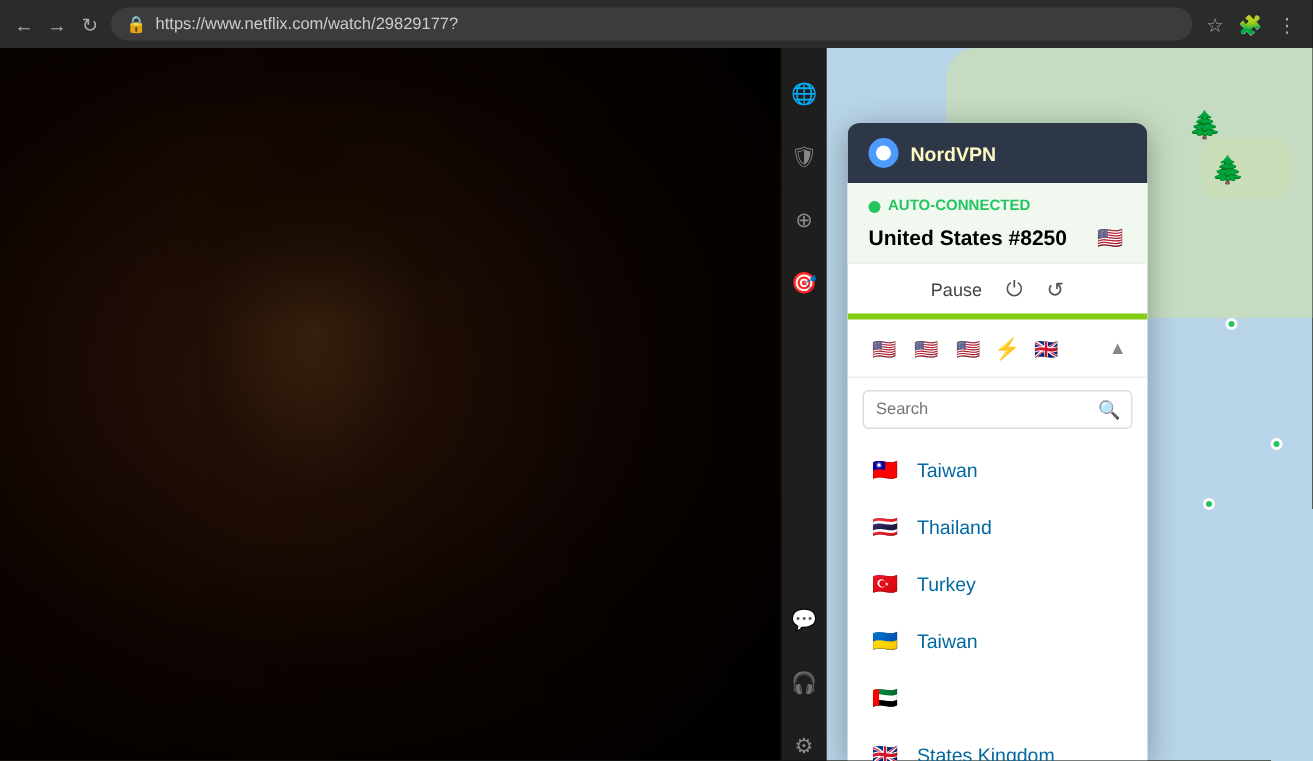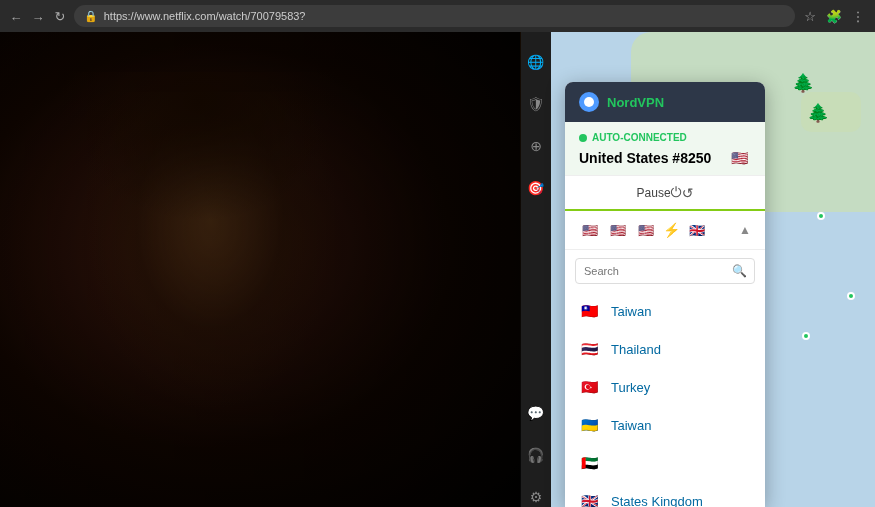--- a/index.html
+++ b/index.html
@@ -61,38 +61,38 @@
       background: white; border-radius: 8px 8px 0 0; box-shadow: 0 4px 20px rgba(0,0,0,0.3);
       z-index: 60; display: flex; flex-direction: column; overflow: hidden;
     }
 
     
     .panel-header {
       background: #2d3748; padding: 10px 14px; display: flex; align-items: center; gap: 8px;
     }
     .nord-logo { width: 20px; height: 20px; border-radius: 50%; background: #4e9aff; display: flex; align-items: center; justify-content: center; }
     .nord-logo-inner { width: 10px; height: 10px; border-radius: 50%; background: white; }
-    .panel-title { color: #22c55e; font-size: 13px; font-weight: 600; }
+    .panel-title { color: #fef9c3; font-size: 13px; font-weight: 600; }
 
     
     .connected-bar {
       background: #f0f8f0; padding: 10px 14px 6px;
       border-bottom: 1px solid #eee;
     }
     .auto-connected { display: flex; align-items: center; gap: 5px; margin-bottom: 4px; }
     .green-dot { width: 8px; height: 8px; border-radius: 50%; background: #22c55e; }
     .auto-connected-text { color: #22c55e; font-size: 10px; font-weight: 600; text-transform: uppercase; }
     .connection-info { display: flex; align-items: center; justify-content: space-between; }
     .server-name { font-size: 14px; font-weight: 700; color: #000000; }
     .flag-circle { width: 22px; height: 22px; border-radius: 50%; overflow: hidden; display: flex; align-items: center; justify-content: center; font-size: 14px; }
 
     
     .controls-row {
-      display: flex; align-items: center; justify-content: center; 
-      padding: 8px 14px; border-bottom: 2px solid #84cc16;
+      display: flex; align-items: center; justify-content: center; gap: 16px;
+      padding: 8px 14px; border-bottom: 4px solid #84cc16;
     }
     .ctrl-btn { color: #555; font-size: 14px; cursor: pointer; background: none; border: none; }
     .pause-btn { font-size: 12px; color: #444; font-weight: 500; }
 
     
     .quick-servers {
       display: flex; align-items: center; padding: 8px 14px; gap: 6px; border-bottom: 1px solid #eee;
     }
     .quick-flag { width: 22px; height: 22px; border-radius: 50%; display: flex; align-items: center; justify-content: center; font-size: 13px; cursor: pointer; }
     .quick-icon { color: #f0c040; font-size: 14px; cursor: pointer; }
@@ -127,21 +127,21 @@
 <body>
 
 <div class="browser-chrome">
   <div class="browser-nav-icons">
     <div class="nav-icon">←</div>
     <div class="nav-icon">→</div>
     <div class="nav-icon">↻</div>
   </div>
   <div class="address-bar">
     <span style="color:#aaa; font-size:11px;">🔒</span>
-    <span class="address-text">https://www.netflix.com/watch/70079583?</span>
+    <span class="address-text">https://www.netflix.com/watch/29829177?</span>
   </div>
   <div class="browser-actions">
     <div class="browser-action-icon">☆</div>
     <div class="browser-action-icon">🧩</div>
     <div class="browser-action-icon">⋮</div>
   </div>
 </div>
 
 <div class="main-area">
 

